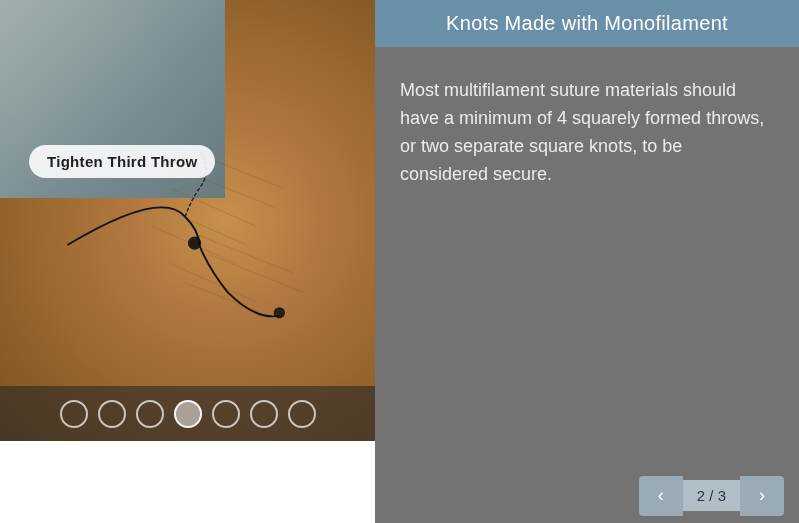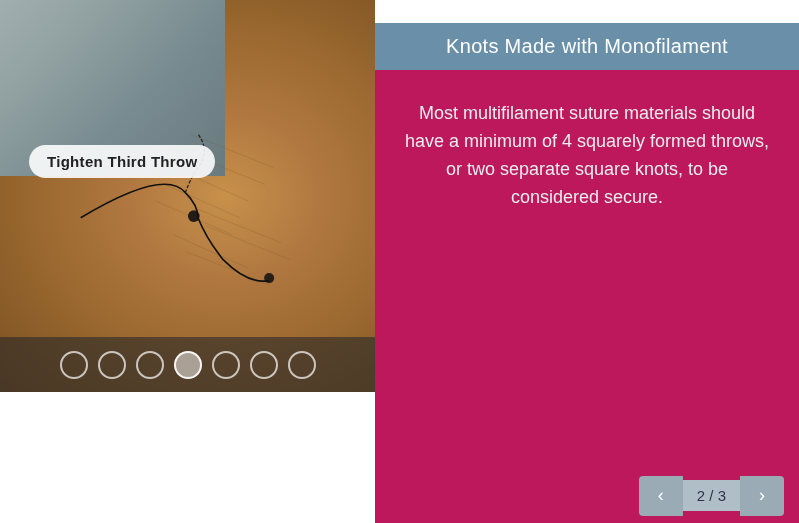--- a/index.html
+++ b/index.html
@@ -16,21 +16,21 @@
     .main-container {
       display: flex;
       flex: 1;
       height: 100%;
     }
 
     
     .left-panel {
       position: relative;
       width: 375px;
-      height: 392px;
+      height: 441px;
       background: #8b7355;
       overflow: hidden;
       flex-shrink: 0;
     }
 
     .image-bg {
       width: 100%;
       height: 100%;
       background:
         
@@ -97,24 +97,23 @@
     }
 
     .dot.active {
       background: rgba(255,255,255,0.5);
       border-color: rgba(255,255,255,0.9);
     }
 
     
     .right-panel {
       flex: 1;
-      background: #be185d;
+      background: #737373;
       display: flex;
       flex-direction: column;
-      margin-top: 23px;
     }
 
     .right-header {
       background: #6a8fa8;
       padding: 12px 20px;
       text-align: center;
     }
 
     .right-header-title {
       color: #ffffff;
@@ -125,21 +124,20 @@
 
     .right-content {
       flex: 1;
       padding: 30px 25px 20px 25px;
     }
 
     .right-content p {
       color: #e8ecee;
       font-size: 18px;
       line-height: 1.55;
-      text-align: center;
     }
 
     
     .right-nav {
       display: flex;
       align-items: center;
       justify-content: flex-end;
       padding: 8px 15px;
       gap: 0;
       height: 55px;

